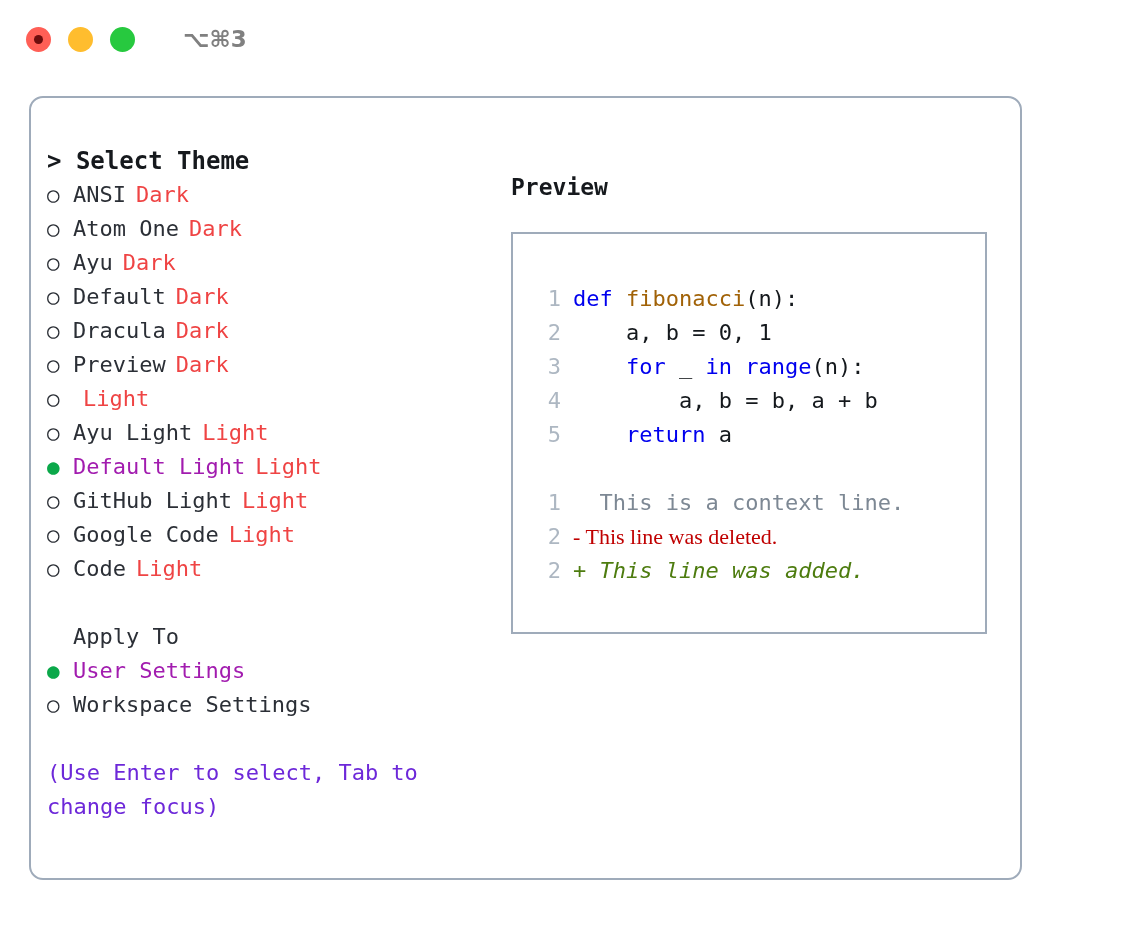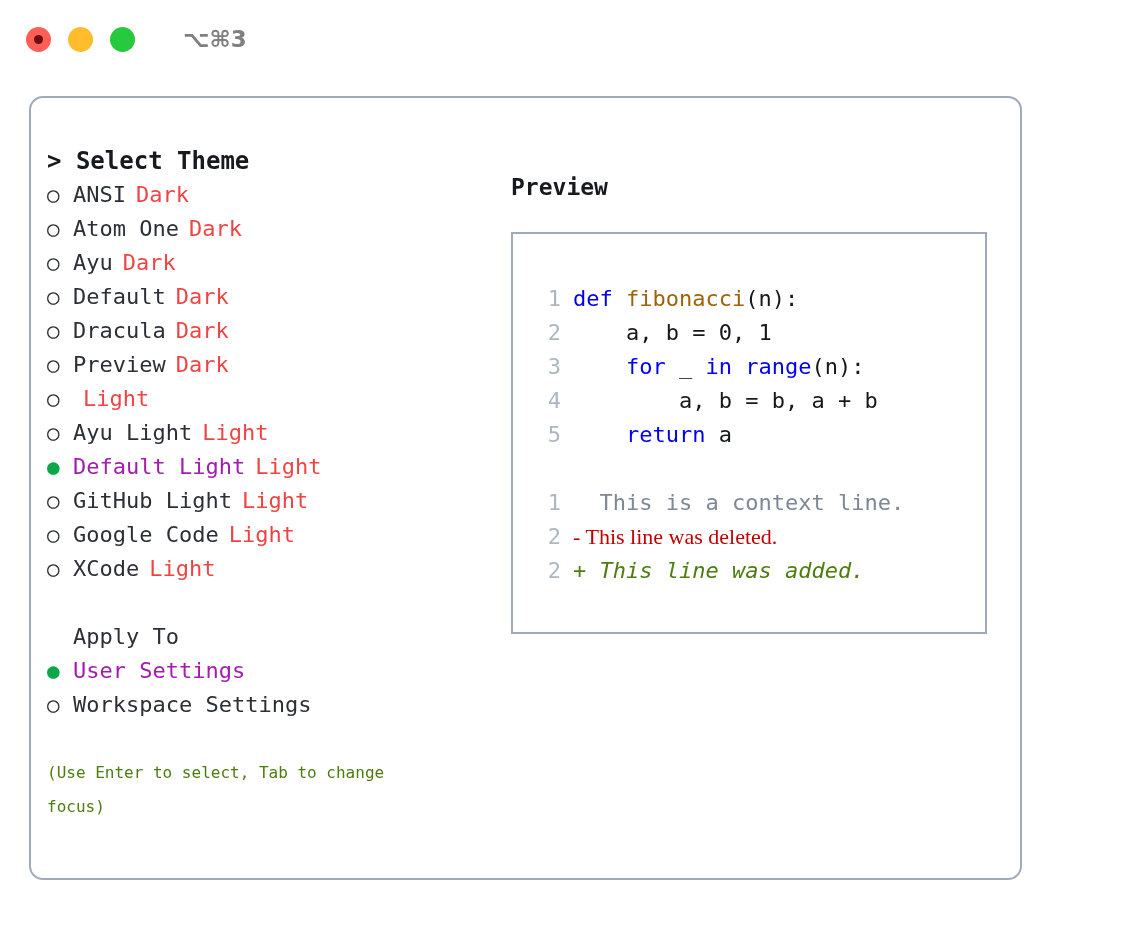--- a/index.html
+++ b/index.html
@@ -133,22 +133,22 @@
     font-size: 22px;
     white-space: pre;
     color: #2b2f36;
   }
   .section-header .marker { color: transparent; }
 
   .spacer-lg { height: 34px; }
   .spacer-md { height: 34px; }
 
   #hint {
-    color: #4d7c0f;
-    font-size: 16px;
+    color: #6d28d9;
+    font-size: 22px;
     line-height: 34px;
     width: 404px;
   }
 
   
   #right-col {
     position: absolute;
     left: 480px;
     top: 46px;
     width: 500px;
@@ -227,21 +227,21 @@
             <div class="opt-row"><span class="marker">○</span><span class="opt-label">Atom One</span><span class="opt-tag">Dark</span></div>
             <div class="opt-row"><span class="marker">○</span><span class="opt-label">Ayu</span><span class="opt-tag">Dark</span></div>
             <div class="opt-row"><span class="marker">○</span><span class="opt-label">Default</span><span class="opt-tag">Dark</span></div>
             <div class="opt-row"><span class="marker">○</span><span class="opt-label">Dracula</span><span class="opt-tag">Dark</span></div>
             <div class="opt-row"><span class="marker">○</span><span class="opt-label">Preview</span><span class="opt-tag">Dark</span></div>
             <div class="opt-row"><span class="marker">○</span><span class="opt-tag">Light</span></div>
             <div class="opt-row"><span class="marker">○</span><span class="opt-label">Ayu Light</span><span class="opt-tag">Light</span></div>
             <div class="opt-row selected"><span class="marker sel">●</span><span class="opt-label">Default Light</span><span class="opt-tag">Light</span></div>
             <div class="opt-row"><span class="marker">○</span><span class="opt-label">GitHub Light</span><span class="opt-tag">Light</span></div>
             <div class="opt-row"><span class="marker">○</span><span class="opt-label">Google Code</span><span class="opt-tag">Light</span></div>
-            <div class="opt-row"><span class="marker">○</span><span class="opt-label">XCode</span><span class="opt-tag">Light</span></div>
+            <div class="opt-row"><span class="marker">○</span><span class="opt-label">Code</span><span class="opt-tag">Light</span></div>
           </div>
 
         <div class="spacer-lg"></div>
 
         <div class="section-header">
           <span class="marker">○</span>
           <span>Apply To</span>
         </div>
 
         <div id="apply-items">

